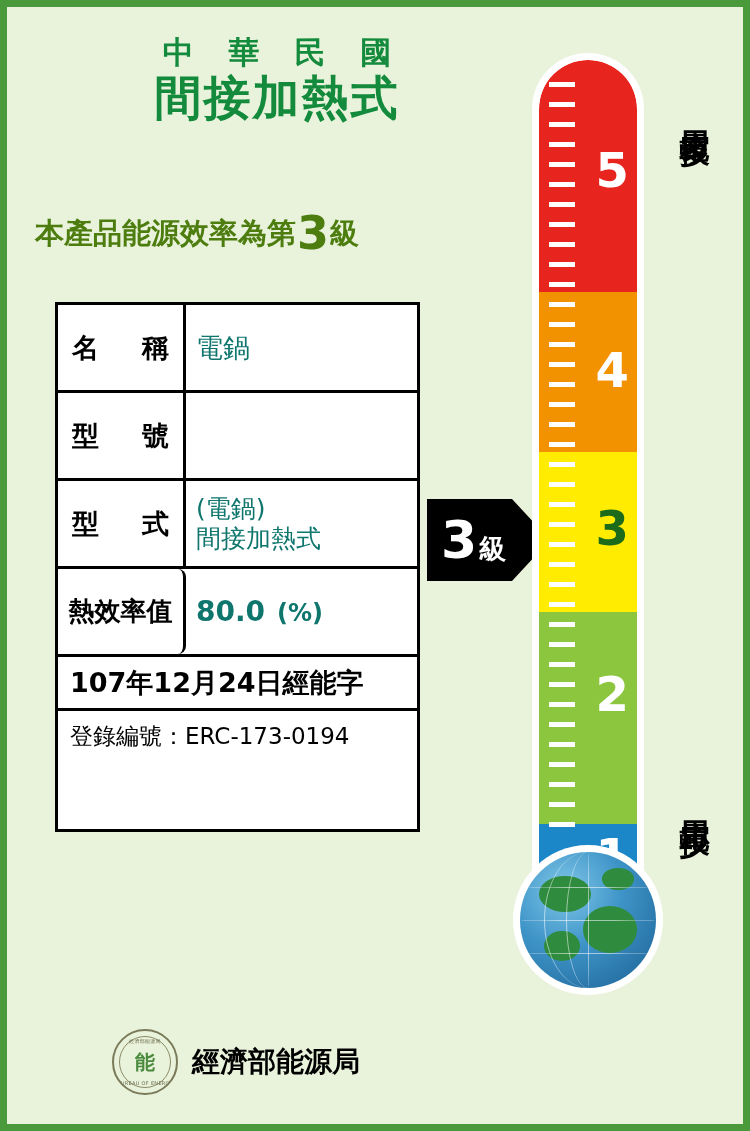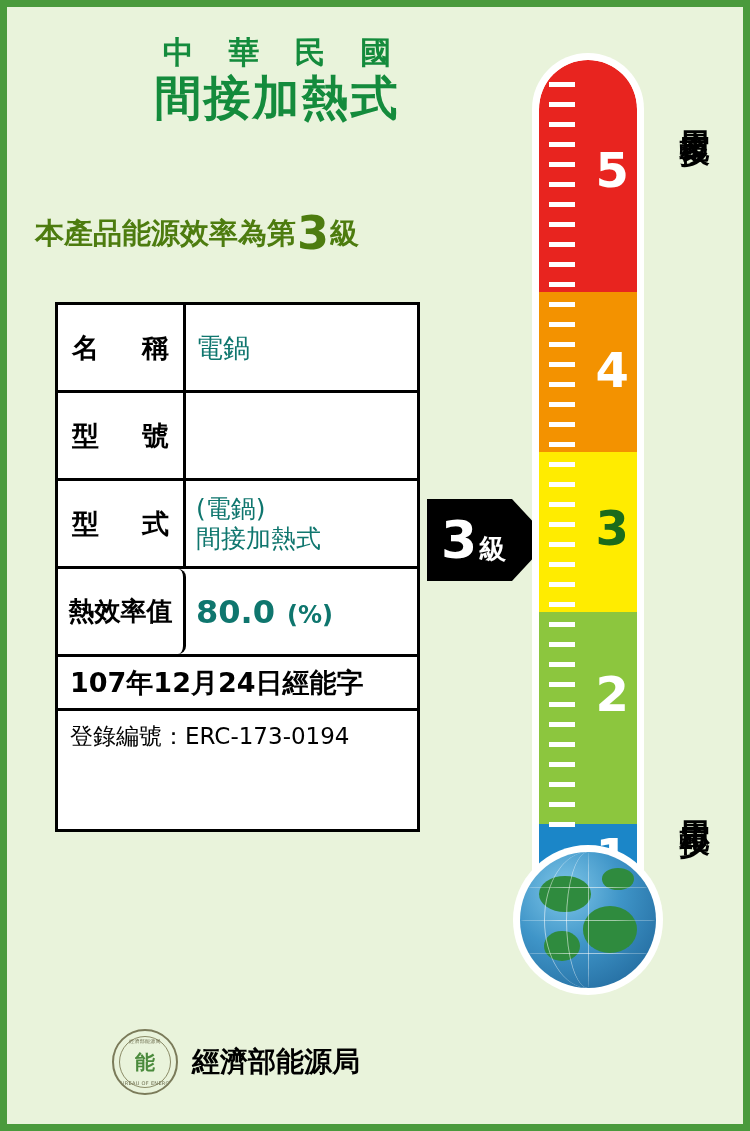--- a/index.html
+++ b/index.html
@@ -117,21 +117,21 @@
     flex-direction: column;
     line-height: 1.18;
     font-size: 25px;
   }
   .cell-val .eff-wrap {
     display: flex;
     align-items: baseline;
     gap: 12px;
   }
   .cell-val .eff-num {
-    font-size: 32px;
+    font-size: 28px;
     font-weight: bold;
   }
   .cell-val .eff-unit {
     font-size: 24px;
     font-weight: bold;
   }
   
   .notice-row {
     border-bottom: 3px solid #000;
     padding: 8px 10px 8px 12px;

